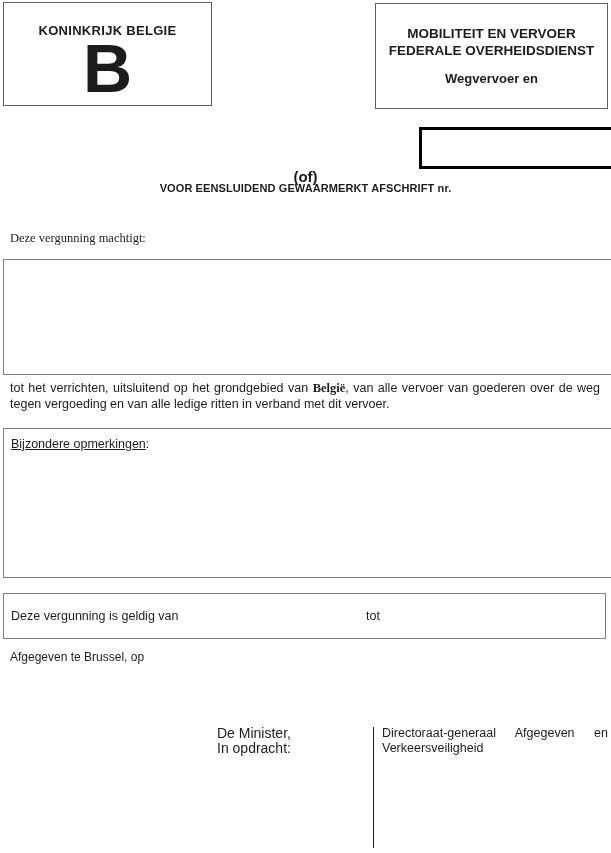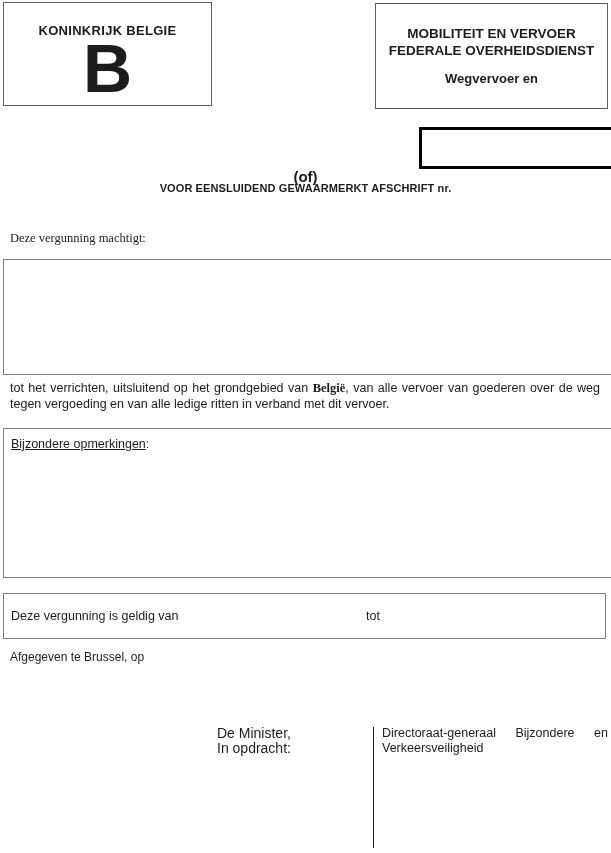--- a/index.html
+++ b/index.html
@@ -135,16 +135,16 @@
   </div>
 
   <div class="abs minister-block">
     <div>De Minister,</div>
     <div>In opdracht:</div>
   </div>
 
   <div class="abs signature-divider"></div>
 
   <div class="abs stamp-block">
-    <div class="stamp-body">Directoraat-generaal Bijzondere en Verkeersveiligheid</div>
+    <div class="stamp-body">Directoraat-generaal Afgegeven en Verkeersveiligheid</div>
   </div>
 
 </div>
 
 </body></html>

